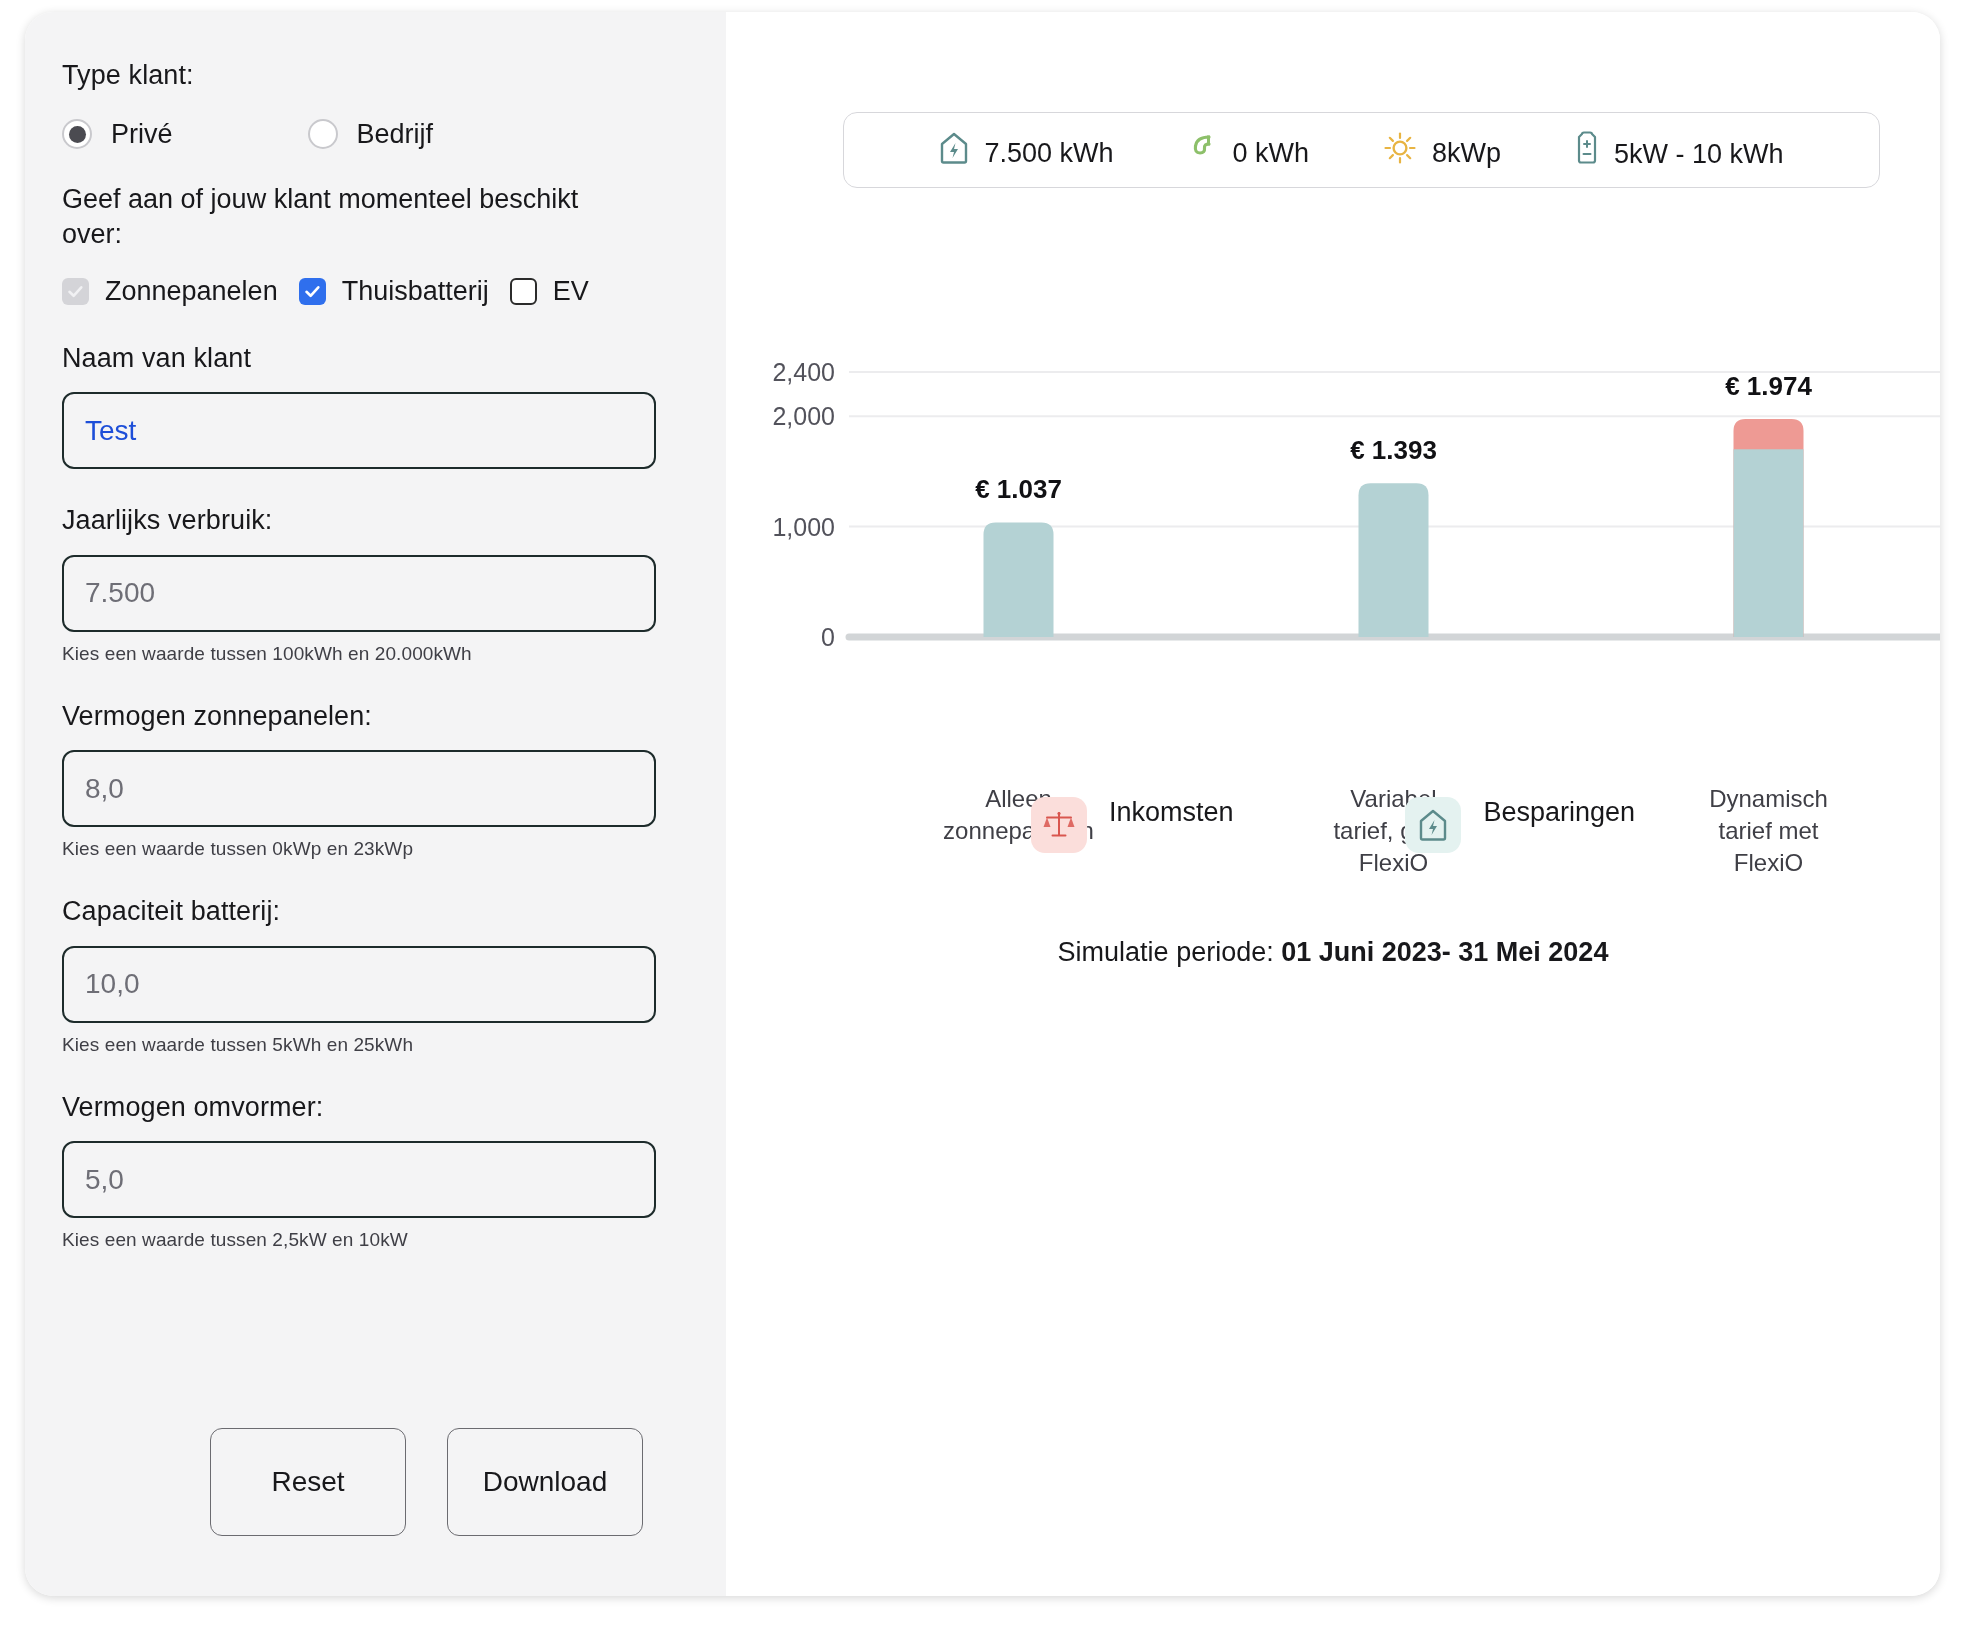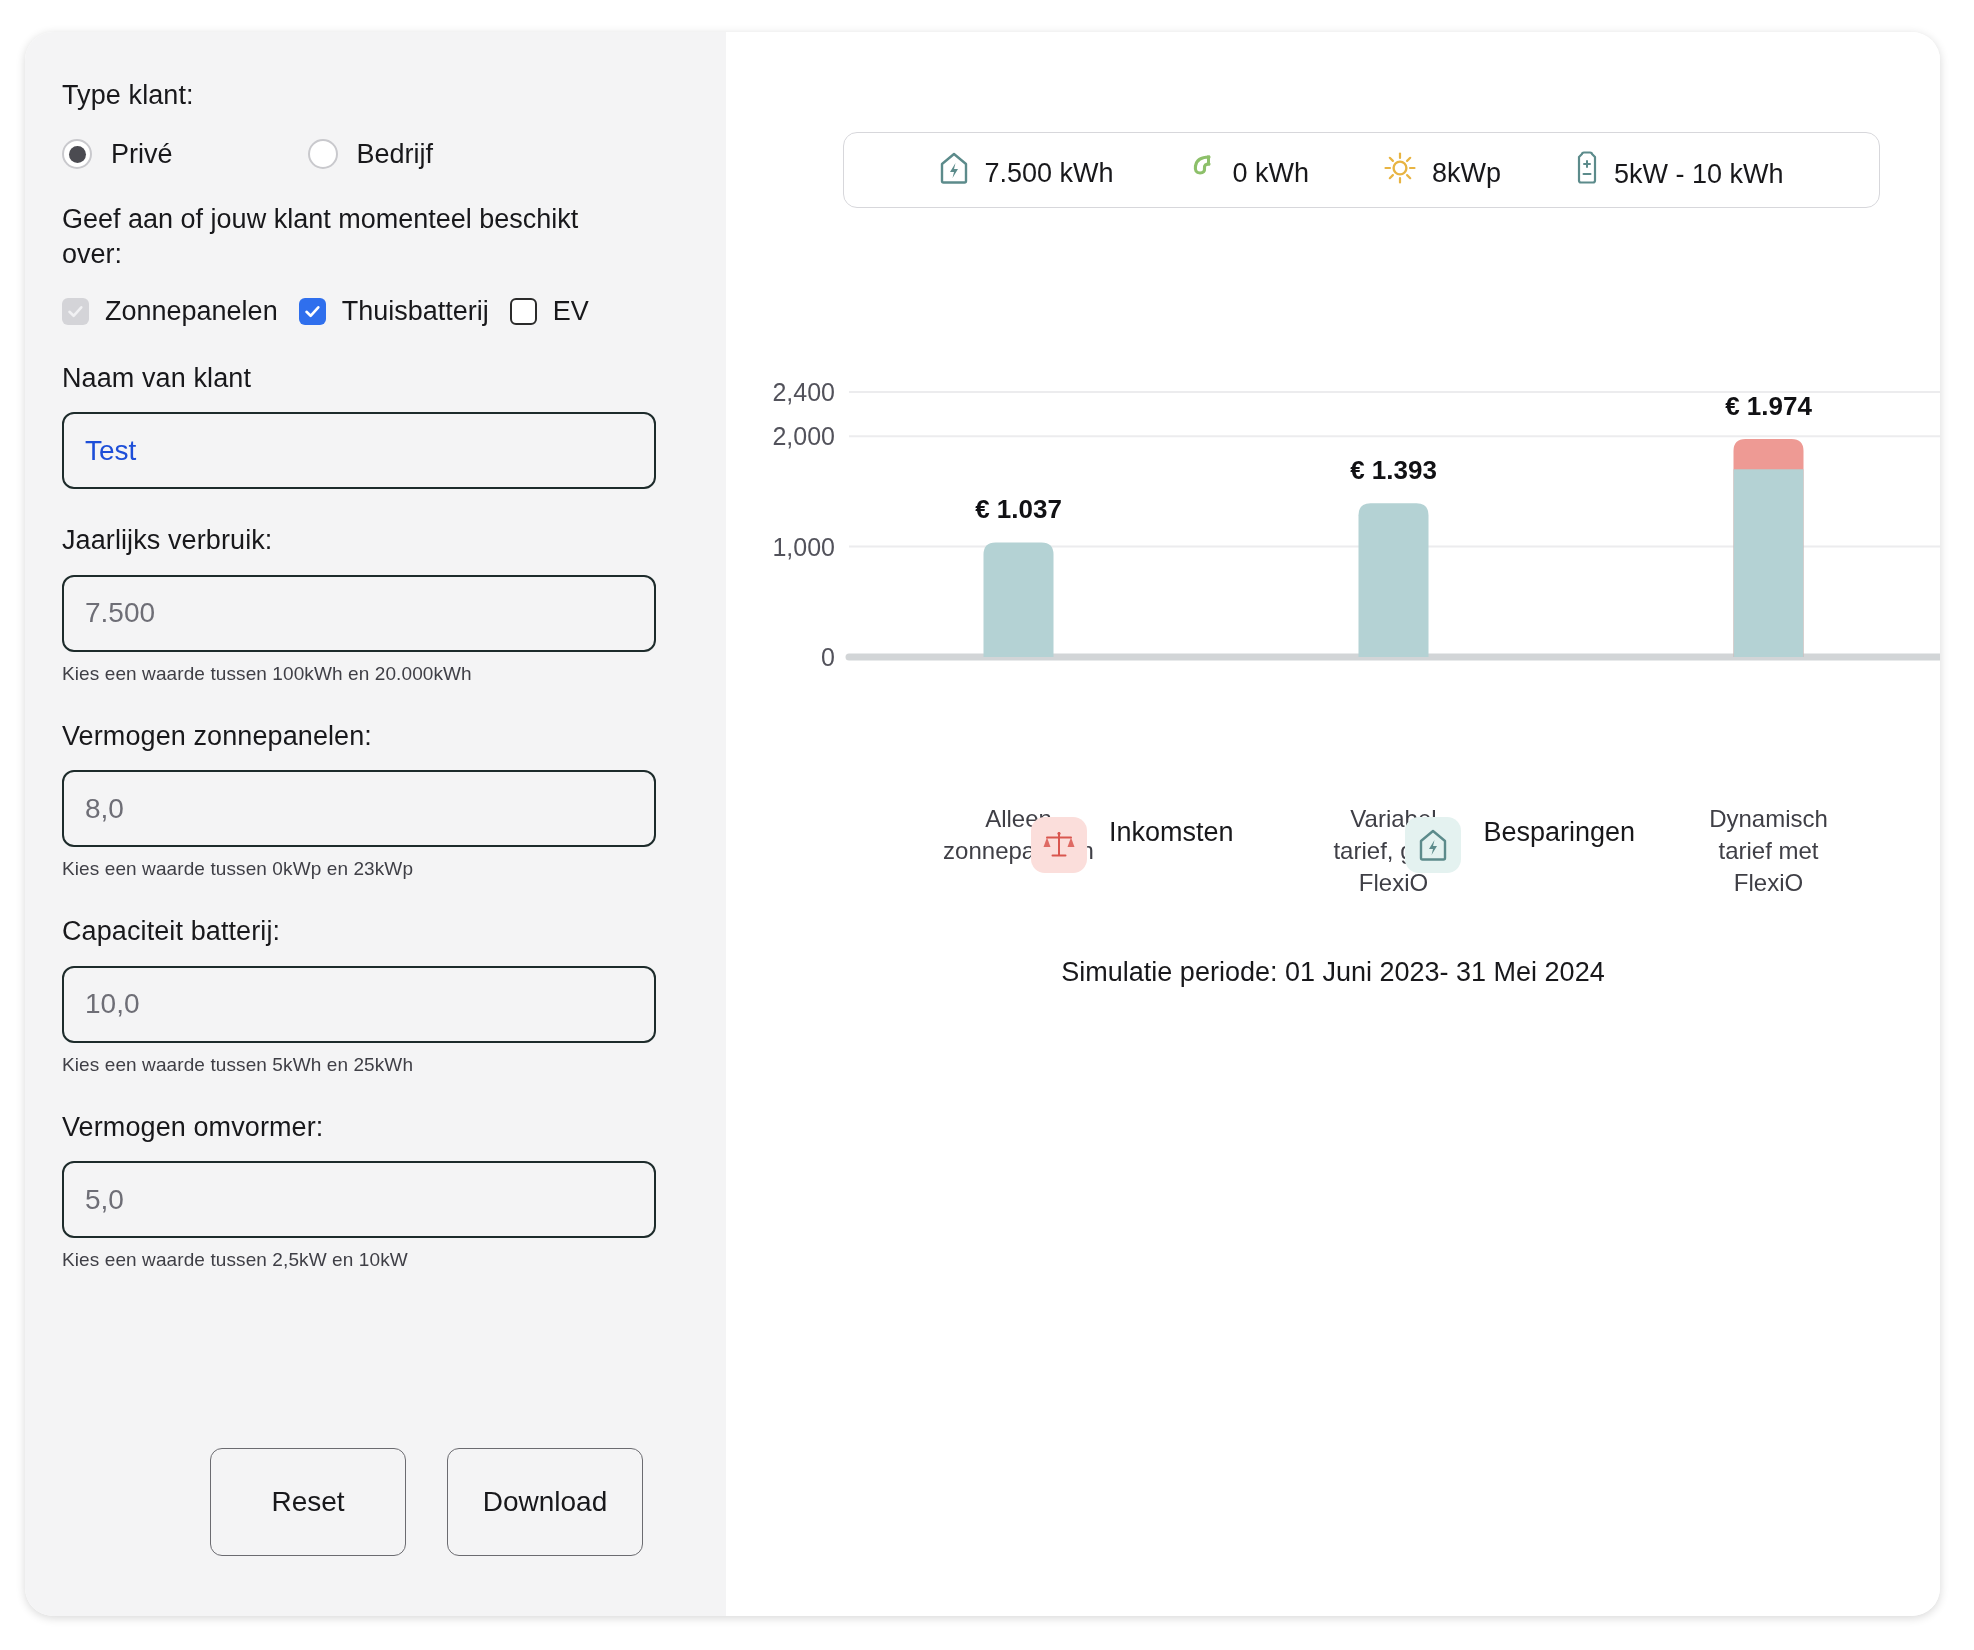--- a/index.html
+++ b/index.html
@@ -5,21 +5,21 @@
   html,body{margin:0;padding:0;}
   body{
     width:1974px;height:1650px;
     background:#ffffff;
     font-family:"Liberation Sans", sans-serif;
     -webkit-font-smoothing:antialiased;
     overflow:hidden;
   }
   .app-card{
     position:absolute;
-    left:25px;top:32px;
+    left:25px;top:12px;
     width:1915px;height:1584px;
     border-radius:28px;
     background:#ffffff;
     box-shadow:0 2px 10px rgba(0,0,0,0.16);
     display:flex;
     overflow:hidden;
   }
   
   .sidebar{
     width:701px;
@@ -144,21 +144,21 @@
     flex:0 0 auto;
   }
   .legend-chip.income{background:#fbdedb;}
   .legend-chip.savings{background:#e4f2f0;}
   .legend-text{font-size:27px;color:#18181b;margin-left:22px;}
 
   .period{
     position:absolute;left:0;top:925px;width:100%;
     text-align:center;font-size:27px;color:#18181b;
   }
-  .period b{font-weight:400;}
+  .period b{font-weight:700;}
 </style>
 </head>
 <body>
 
 <div class="app-card">
 
   <div class="sidebar">
 
     <span class="field-label">Type klant:</span>
 

